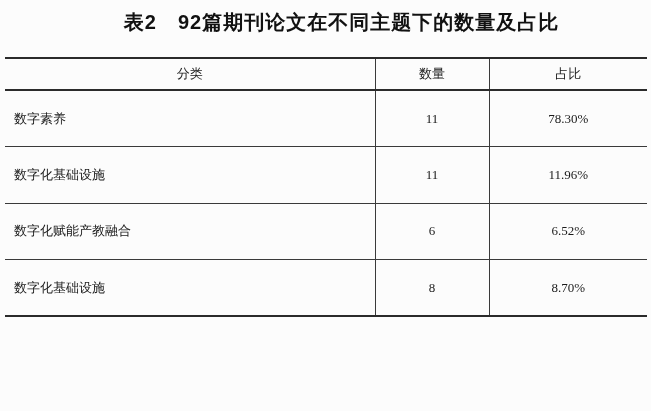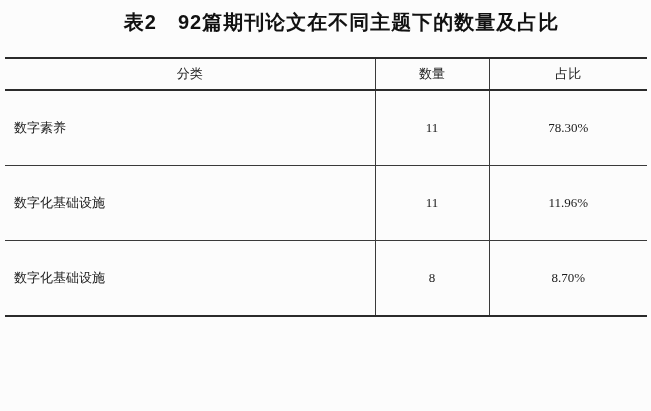--- a/index.html
+++ b/index.html
@@ -100,20 +100,25 @@
         <td class="cat">数字素养</td>
         <td>11</td>
         <td>78.30%</td>
       </tr>
       <tr>
         <td class="cat">数字化基础设施</td>
         <td>11</td>
         <td>11.96%</td>
       </tr>
       <tr>
+        <td class="cat">数字化赋能产教融合</td>
+        <td>6</td>
+        <td>6.52%</td>
+      </tr>
+      <tr>
         <td class="cat">数字化基础设施</td>
         <td>8</td>
         <td>8.70%</td>
       </tr>
     </tbody>
   </table>
 
 </div>
 
 </body></html>

